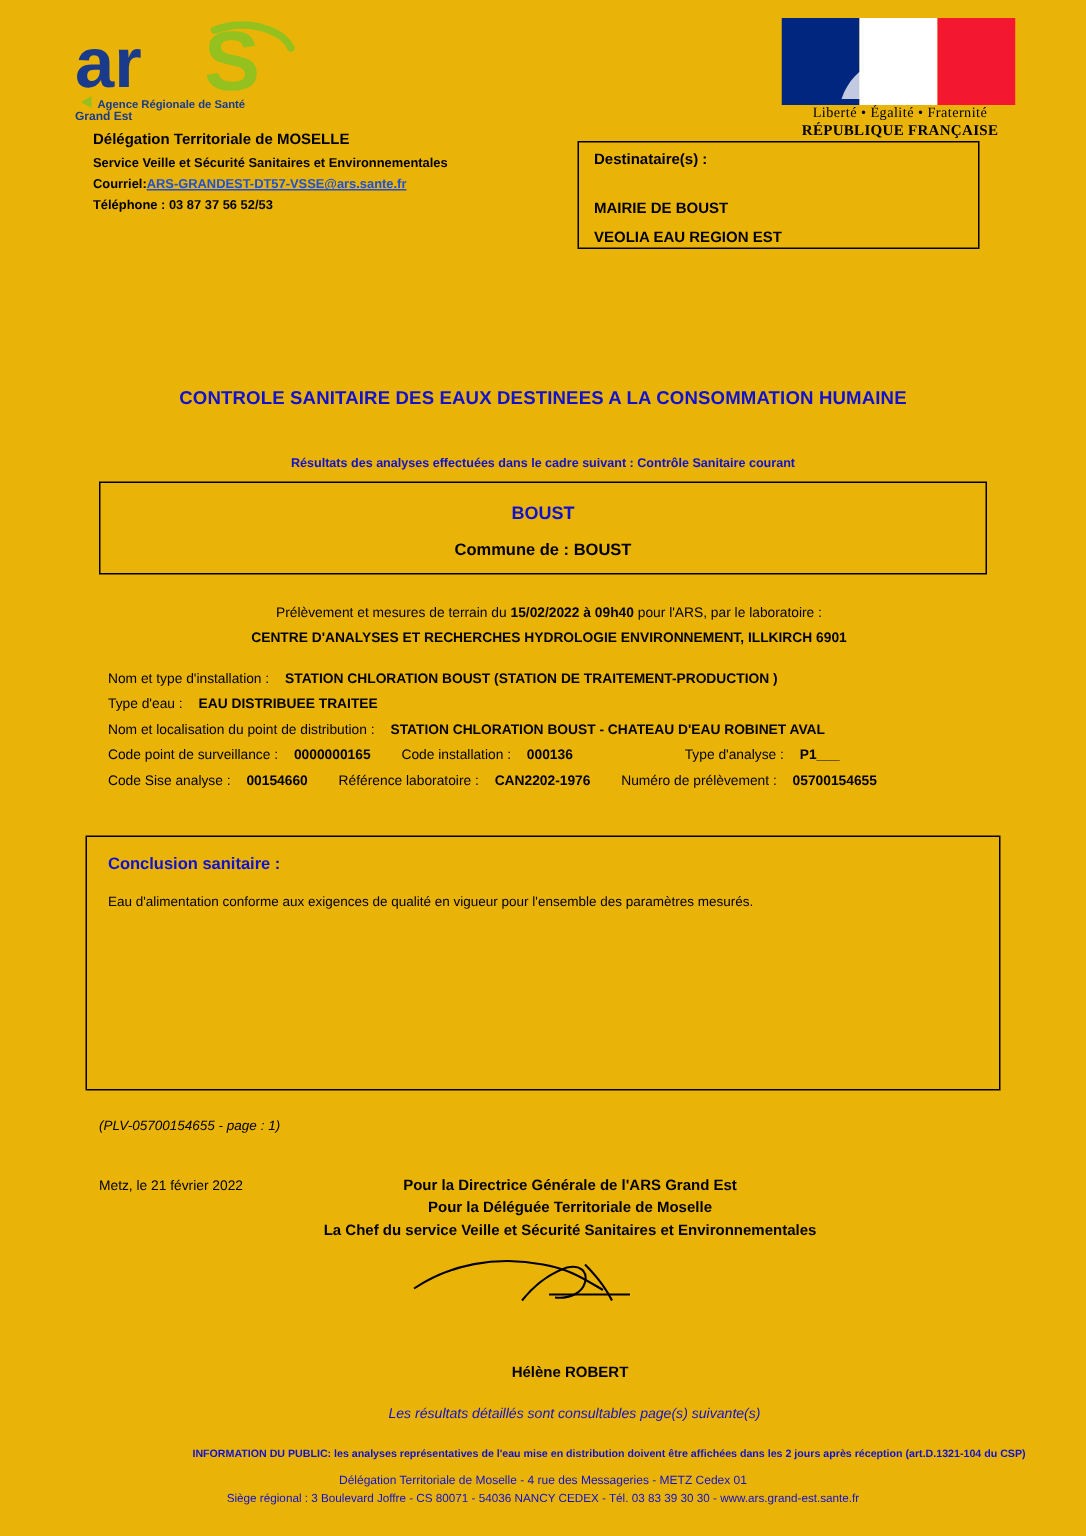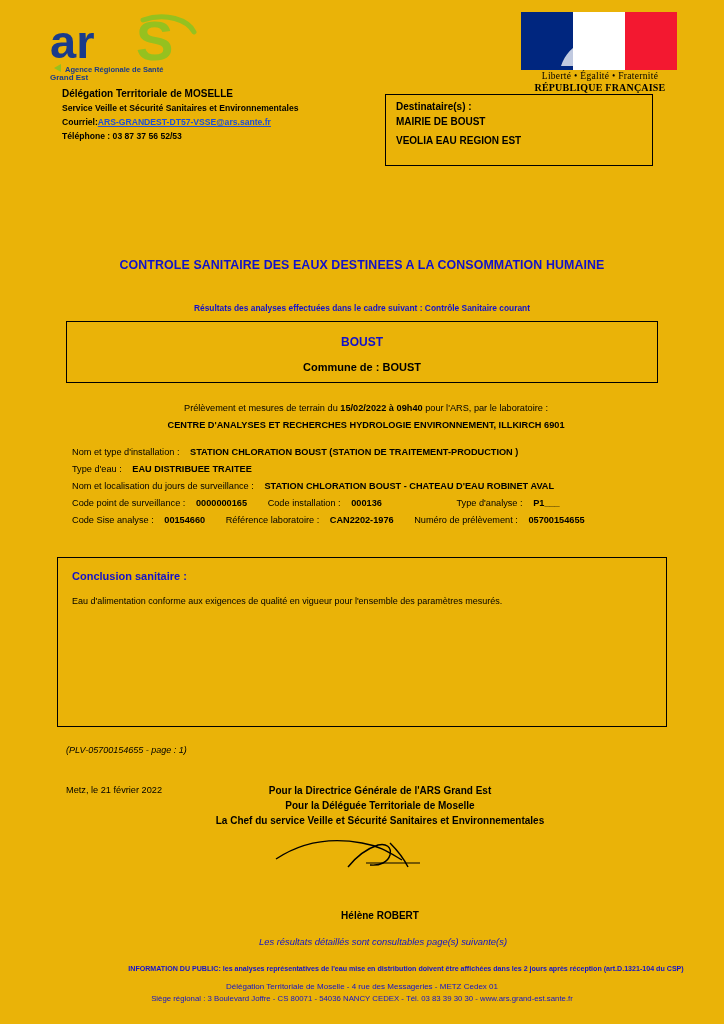--- a/index.html
+++ b/index.html
@@ -98,21 +98,21 @@
     top: 94px;
     width: 268px;
     height: 72px;
     border: 1px solid #000;
     box-sizing: border-box;
     padding: 6px 10px;
   }
   .dest-box .dest-title {
     font-size: 10px;
     font-weight: bold;
-    margin-bottom: 4px;
+    margin-bottom: 22px;
   }
   .dest-box .dest-line {
     font-size: 10px;
     font-weight: bold;
     margin-bottom: 8px;
   }
 
   
   .main-title {
     position: absolute;
@@ -373,21 +373,21 @@
   <div class="infos">
     <div class="row">
       <span class="lbl">Nom et type d'installation :</span>
       <span class="sp-s"></span><span class="val">STATION CHLORATION BOUST (STATION DE TRAITEMENT-PRODUCTION )</span>
     </div>
     <div class="row">
       <span class="lbl">Type d'eau :</span>
       <span class="sp-s"></span><span class="val">EAU DISTRIBUEE TRAITEE</span>
     </div>
     <div class="row">
-      <span class="lbl">Nom et localisation du jours de surveillance :</span>
+      <span class="lbl">Nom et localisation du point de distribution :</span>
       <span class="sp-s"></span><span class="val">STATION CHLORATION BOUST - CHATEAU D'EAU ROBINET AVAL</span>
     </div>
     <div class="row">
       <span class="lbl">Code point de surveillance :</span>
       <span class="sp-s"></span><span class="val">0000000165</span>
       <span class="sp-l"></span><span class="lbl">Code installation :</span>
       <span class="sp-s"></span><span class="val">000136</span>
       <span class="sp-l"></span><span class="sp-l"></span><span class="sp-l"></span><span class="sp-l"></span><span class="lbl">Type d'analyse :</span>
       <span class="sp-s"></span><span class="val">P1___</span>
     </div>

